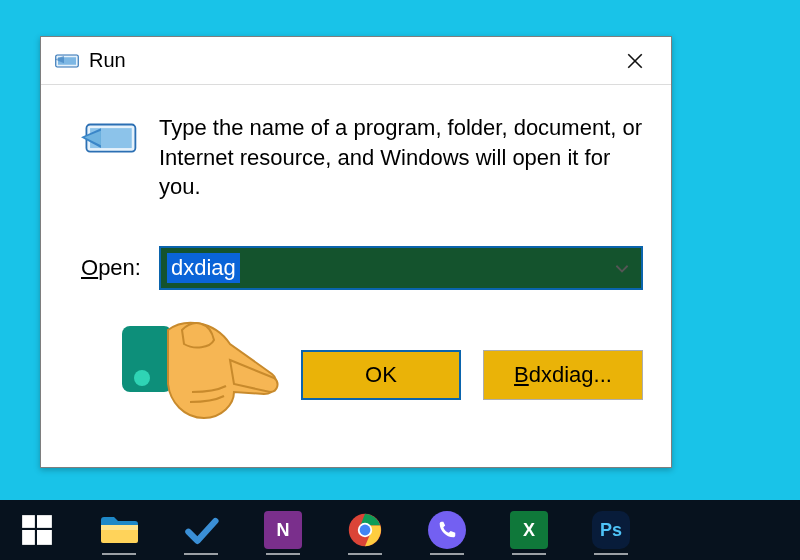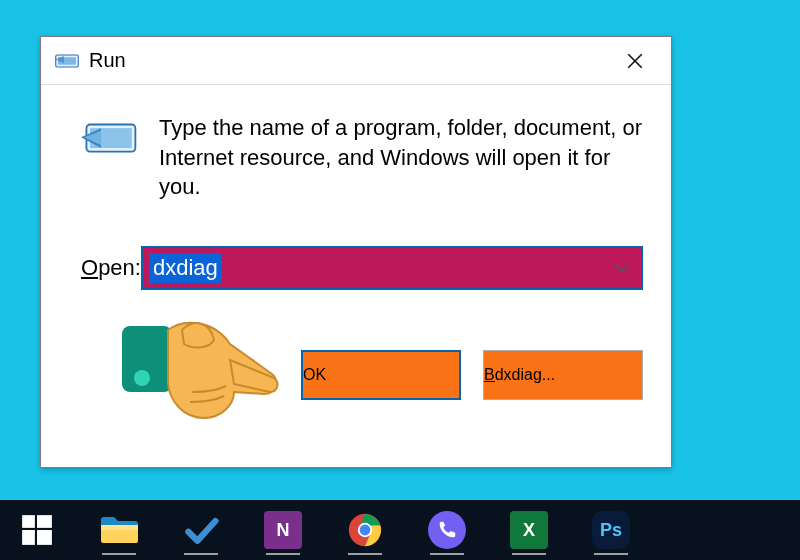--- a/index.html
+++ b/index.html
@@ -69,33 +69,34 @@
   }
   .desc-text {
     font-size: 22px;
     line-height: 1.35;
     color: #000;
   }
 
   .open-row {
     display: flex;
     align-items: center;
+    gap: 18px;
     margin-top: 44px;
   }
   .open-label {
     font-size: 22px;
   }
   .open-label .accel { text-decoration: underline; }
 
   .combo {
     position: relative;
     flex: 1 1 auto;
     height: 44px;
     border: 2px solid #0a64ad;
-    background: #be185d;
+    background: #14532d;
     display: flex;
     align-items: center;
     padding: 0 40px 0 6px;
   }
   .combo .selection {
     display: inline-block;
     background: #0a64d8;
     color: #fff;
     font-size: 22px;
     padding: 0 4px;
@@ -113,25 +114,26 @@
   .button-row {
     display: flex;
     justify-content: flex-end;
     gap: 22px;
     margin-top: 60px;
     padding-right: 0;
   }
   .btn {
     min-width: 160px;
     height: 50px;
-    background: #f97316;
+    background: #eab308;
     border: 1px solid #adadad;
-    font-size: 16px;
-    display: flex;
-    align-items: center;
+    font-size: 22px;
+    display: flex;
+    align-items: center;
+    justify-content: center;
     user-select: none;
     cursor: default;
   }
   .btn.default {
     border: 2px solid #0a64ad;
   }
   .btn .accel { text-decoration: underline; }
 
   
   .taskbar {

